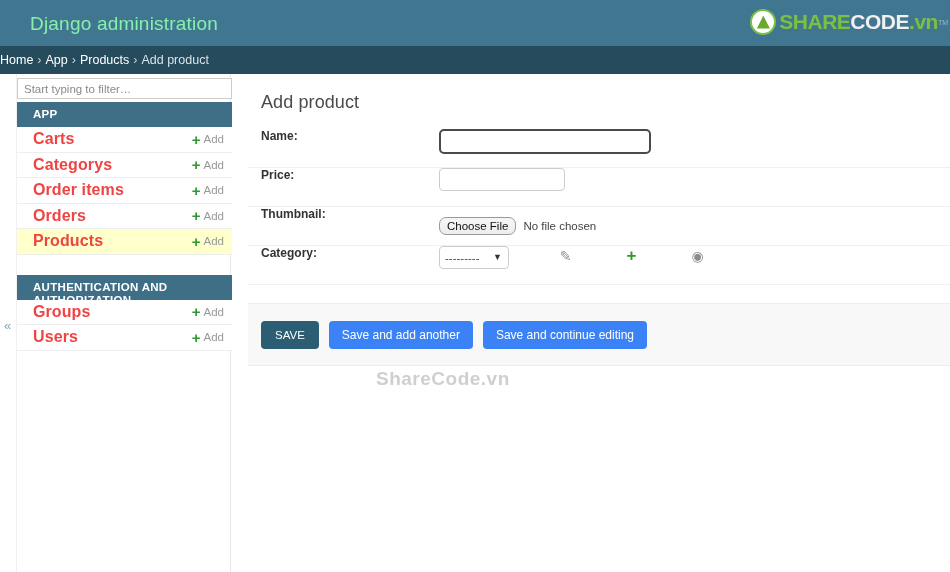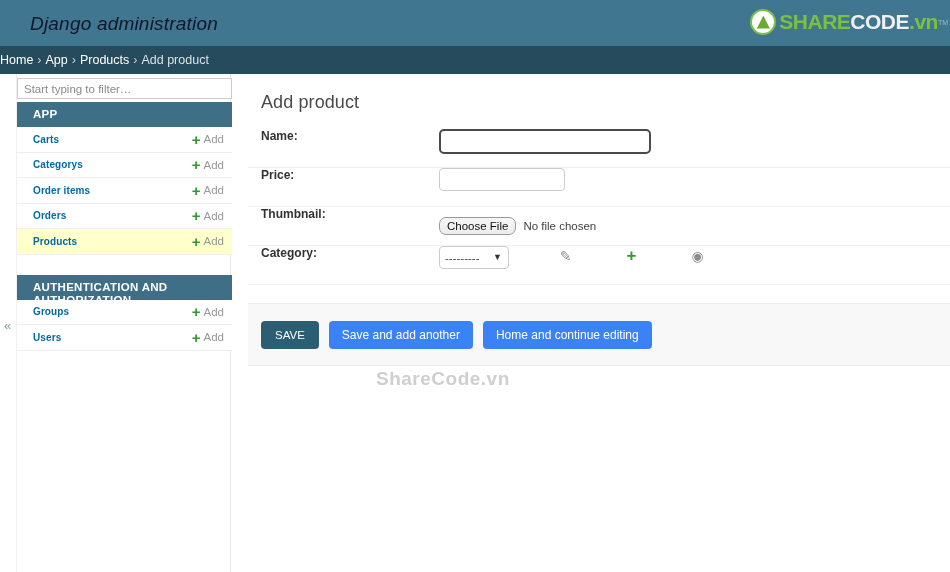--- a/index.html
+++ b/index.html
@@ -18,24 +18,23 @@
   .header {
     position: absolute; top: 0; left: 0;
     width: 950px; height: 46px;
     background: #417690;
     display: flex; align-items: center;
   }
   .brand-title {
     margin-left: 30px;
     font-size: 19px;
     font-weight: 400;
-    color: #0f172a;
+    color: #86efac;
     letter-spacing: .2px;
     line-height: 1;
-    font-style: italic;
   }
   .logo-wrap {
     position: absolute; right: 0; top: 2px;
     height: 40px; display: flex; align-items: center;
   }
   .logo-badge {
     width: 26px; height: 26px; border-radius: 50%;
     background: #ffffff;
     border: 2px solid #7ac143;
     display: flex; align-items: center; justify-content: center;
@@ -99,22 +98,22 @@
   }
   .model-row {
     display: flex; align-items: center; justify-content: space-between;
     height: 25.5px;
     padding: 0 8px 0 16px;
     border-bottom: 1px solid #eeeeee;
     background: #ffffff;
   }
   .model-row.highlight { background: #ffffcc; }
   .model-name {
-    color: #0369a1;
-    font-size: 10px;
+    color: #ef4444;
+    font-size: 16px;
     font-weight: bold;
     text-decoration: none;
     letter-spacing: .1px;
   }
   .add-link {
     display: flex; align-items: center;
     color: #999999;
     font-size: 11.5px;
     text-decoration: none;
   }
@@ -395,20 +394,20 @@
             <span class="plus-glyph">+</span>
           </span>
         <span class="icon-btn">
             <span class="eye-glyph">◉</span>
           </span>
       </div>
 
       <div class="submit-row">
         <button class="btn btn-save">SAVE</button>
         <button class="btn btn-default">Save and add another</button>
-        <button class="btn btn-default">Home and continue editing</button>
+        <button class="btn btn-default">Save and continue editing</button>
       </div>
     </div>
   </div>
 
   <div class="watermark wm-mid">ShareCode.vn</div>
 
 </div>
 
 </body></html>

